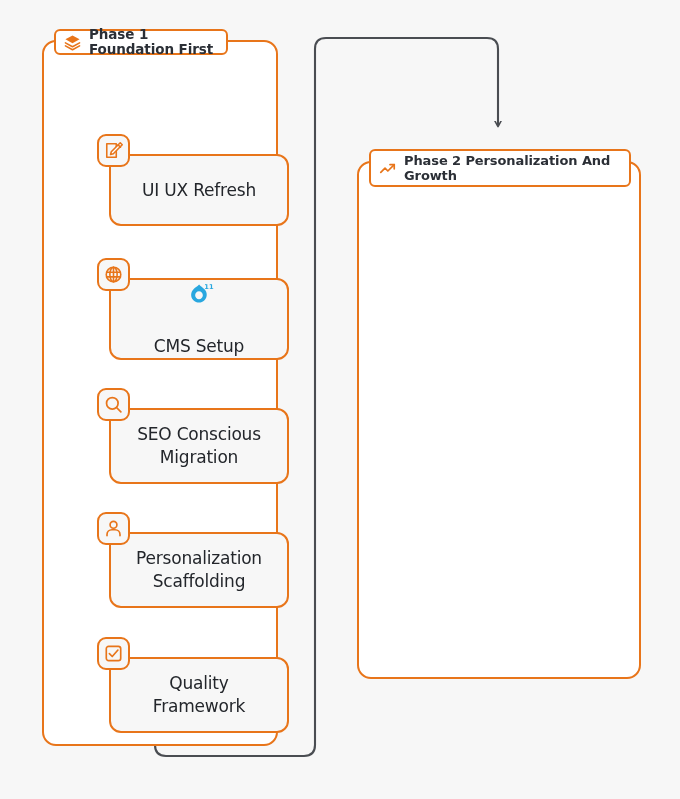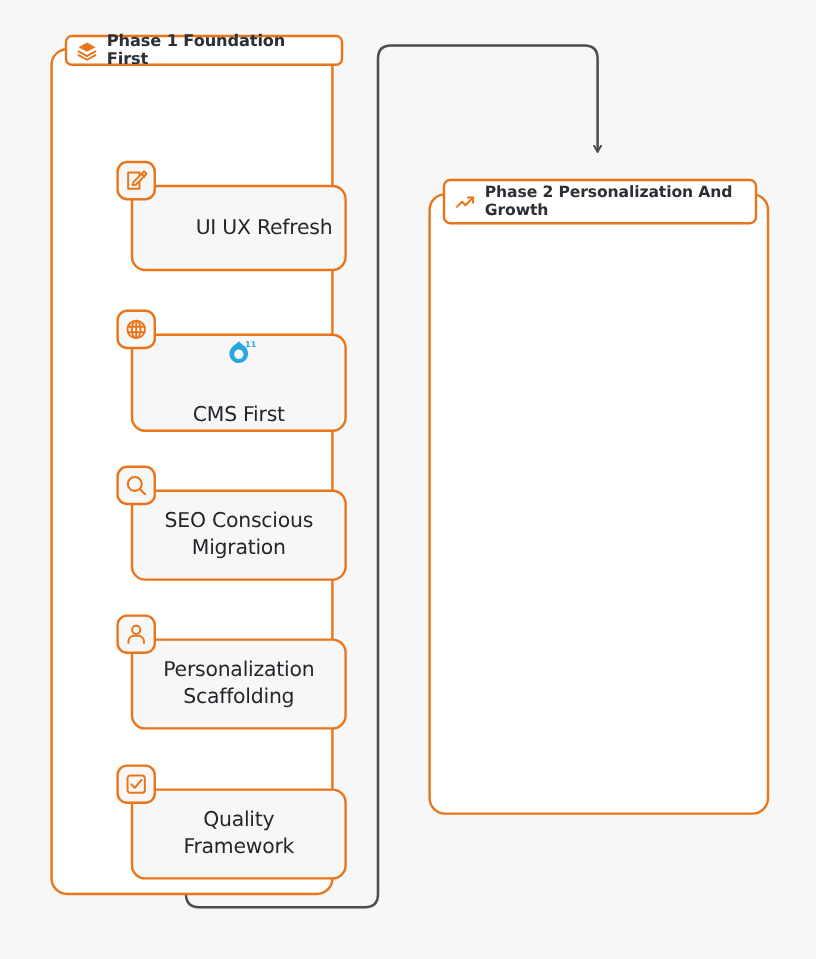--- a/index.html
+++ b/index.html
@@ -41,21 +41,21 @@
     position: absolute;
     box-sizing: border-box;
     display: flex;
     align-items: center;
     gap: 8px;
     border: 2px solid #e8751a;
     border-radius: 6px;
     background: #ffffff;
     padding: 4px 9px 4px 8px;
   }
-  #phase-1-label { left: 10px; top: -13px; width: 232px; height: 26px; }
+  #phase-1-label { left: 10px; top: -13px; width: 174px; height: 26px; }
   #phase-2-label { left: 10px; top: -14px; width: 262px; height: 38px; align-items: center; }
 
   .phase-label .ptext {
     font-size: 13.5px;
     font-weight: bold;
     color: #2b2f36;
     line-height: 15px;
     letter-spacing: -0.1px;
   }
   #phase-2-label .ptext { font-size: 13px; }
@@ -99,21 +99,21 @@
     background: #f7f7f7;
     display: flex;
     align-items: center;
     justify-content: center;
   }
   .badge svg { width: 19px; height: 19px; display: block; }
 
   .brandlogo { width: 42px; height: 42px; display: block; margin-bottom: 2px; }
 
   
-  #node-ui-ux-refresh          { left: 65px; top: 112px; width: 180px; height: 72px; align-items: flex-end; }
+  #node-ui-ux-refresh          { left: 65px; top: 112px; width: 180px; height: 72px; }
   #node-cms-setup              { left: 65px; top: 236px; width: 180px; height: 82px; gap: 25px; }
   #node-seo-conscious-migration{ left: 65px; top: 366px; width: 180px; height: 76px; }
   #node-personalization-scaffolding { left: 65px; top: 490px; width: 180px; height: 76px; }
   #node-quality-framework      { left: 65px; top: 615px; width: 180px; height: 76px; }
 </style>
 </head>
 <body>
 
 <div id="canvas">
 
@@ -166,21 +166,21 @@
           <ellipse cx="12" cy="12" rx="4.6" ry="9.2"></ellipse>
           <line x1="3.2" y1="9.2" x2="20.8" y2="9.2"></line>
           <line x1="3.2" y1="15" x2="20.8" y2="15"></line>
         </svg>
       </div>
       <svg class="brandlogo" viewBox="0 0 48 48">
         <path d="M24.2 7.6 c-3.6 3.6 -7 5.4 -9.6 8.1 c-5.2 5.4 -5.4 13.6 -0.2 18.9 c5.2 5.4 13.8 5.4 19 0.1 c5.2 -5.3 5.2 -13.5 0 -18.9 c-2.6 -2.7 -6 -4.5 -9.2 -8.2 z
                    M24 19.2 c3.6 0 6.6 3.1 6.6 6.9 c0 3.8 -3 6.9 -6.6 6.9 c-3.6 0 -6.6 -3.1 -6.6 -6.9 c0 -3.8 3 -6.9 6.6 -6.9 z" fill="#29a7df" fill-rule="evenodd"></path>
         <text x="33" y="15.5" font-family="'DejaVu Sans', sans-serif" font-size="11.5" font-weight="bold" fill="#29a7df">11</text>
       </svg>
-      <div class="node-label">CMS First</div>
+      <div class="node-label">CMS Setup</div>
     </div>
 
     <div class="node" id="node-personalization-scaffolding">
       <div class="badge">
         <svg viewBox="0 0 24 24" fill="none" stroke="#e8751a" stroke-width="2.1" stroke-linecap="round" stroke-linejoin="round">
           <circle cx="12" cy="7.4" r="4.3"></circle>
           <path d="M3.8 21.2 v-1.5 c0 -3.4 2.8 -6.1 6.2 -6.1 h4 c3.4 0 6.2 2.7 6.2 6.1 v1.5"></path>
         </svg>
       </div>
       <div class="node-label">Personalization<br>Scaffolding</div>

